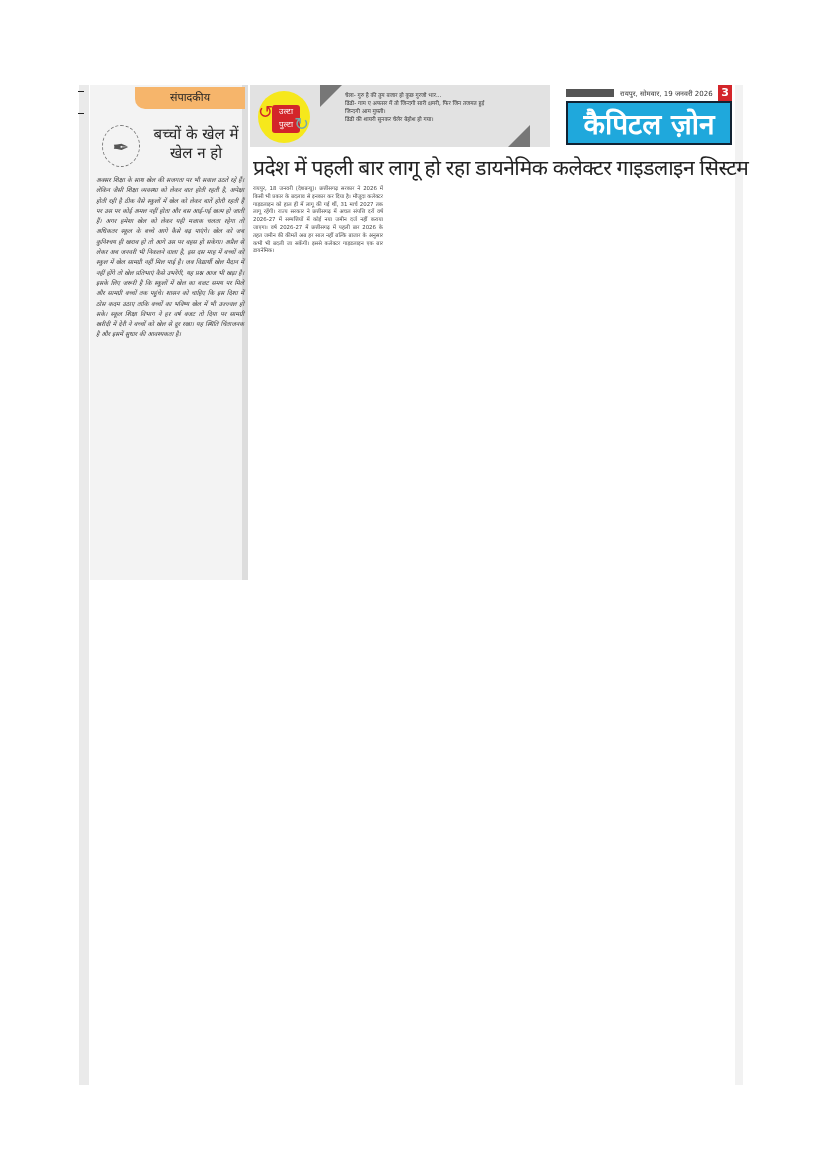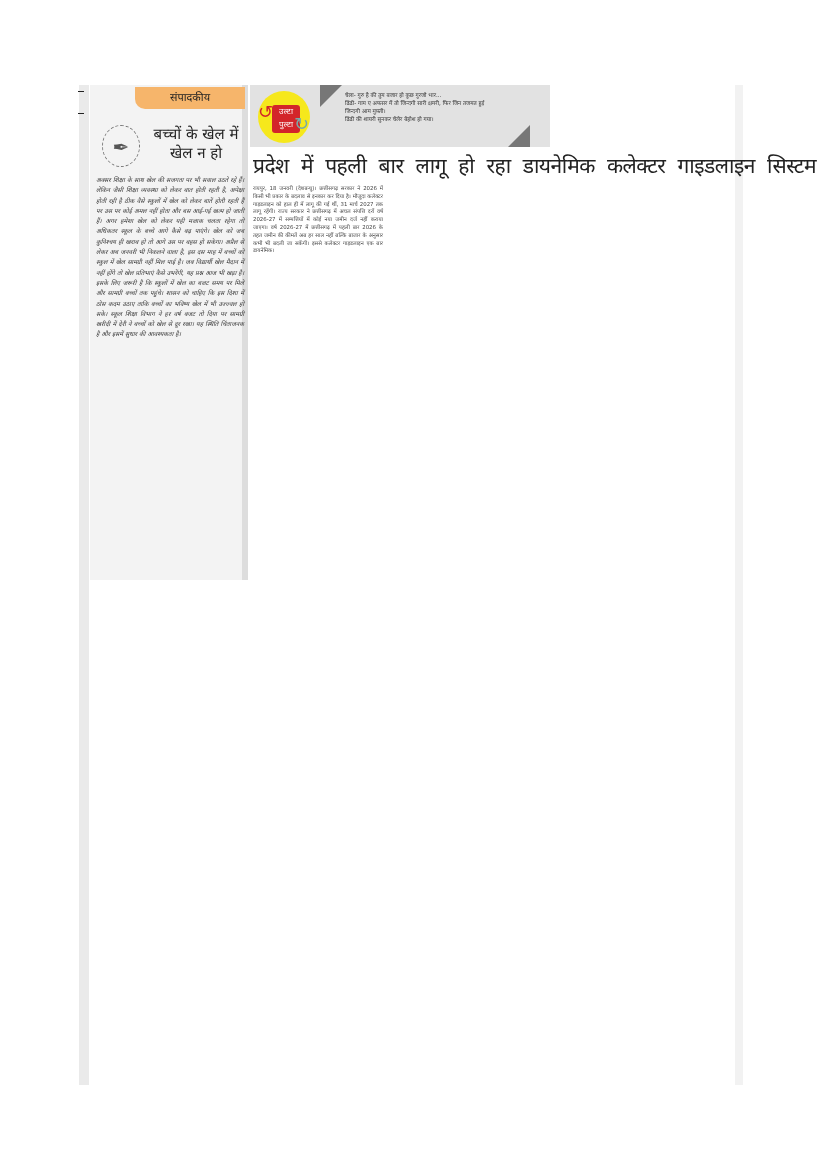--- a/index.html
+++ b/index.html
@@ -25,21 +25,21 @@
   .joke { position: absolute; left: 95px; top: 6px; width: 170px; font-size: 5.6px; line-height: 8px; color: #333; }
   .corner-tri { position: absolute; width: 0; height: 0; }
   .masthead { position: absolute; left: 476px; top: 0; width: 166px; height: 62px; }
   .mh-top { height: 16px; background: #fff; display: flex; align-items: center; font-size: 7px; color: #333; }
   .mh-logo { width: 48px; height: 8px; background: #555; margin-right: 6px; }
   .mh-date { flex: 1; }
   .mh-page { width: 14px; height: 16px; background: #d3252a; color: #fff; font-weight: bold; font-size: 11px; text-align: center; line-height: 16px; }
   .mh-title { height: 44px; background: #1fa8dc; color: #fff; font-size: 28px; line-height: 44px; text-align: center; font-weight: bold; border: 2px solid #123; }
 
   
-  .lead-headline { position: absolute; left: 163px; top: 68px; width: 479px; font-size: 21px; line-height: 30px; color: #222; white-space: nowrap; letter-spacing: -0.5px; font-family: Liberation Mono, monospace; }
+  .lead-headline { position: absolute; left: 163px; top: 68px; width: 479px; font-size: 21px; line-height: 30px; color: #222; white-space: nowrap; letter-spacing: -0.5px; font-family: Liberation Sans, sans-serif; }
   .cols { position: absolute; font-size: 5.4px; line-height: 7.8px; color: #444; text-align: justify; }
   .quote-circle { position: absolute; left: 298px; top: 100px; width: 66px; height: 80px; border-radius: 50%; background: #2aa6e0; color: #fff; text-align: center; font-size: 10px; line-height: 14px; padding-top: 6px; font-weight: bold; }
 
   .right-bar { position: absolute; left: 735px; top: 85px; width: 8px; height: 1000px; background: #f2f2f2; }
   .left-bar { position: absolute; left: 79px; top: 85px; width: 10px; height: 1000px; background: #eaeaea; }
   .crop-mark { position: absolute; width: 6px; height: 1px; background: #222; }
 </style>
 </head>
 <body>
 
@@ -71,20 +71,28 @@
     <div class="corner-tri" style="left:70px;top:0;border-top:22px solid #777;border-right:22px solid transparent;"></div>
     <div class="joke">
       <div>चेला- गुरु है की तुम बजार हो कुछ गुरजो भार...</div>
       <div>ढिंढी- गाम ए अफसर में तो जिन्दगी सारी क्षमरी, फिर जिन तजमत हुई</div>
       <div>जिन्दगी आम मुफ़्ती।</div>
       <div>ढिंढी की शायरी सुनकर चेलेर बेहोश हो गया।</div>
     </div>
     <div class="corner-tri" style="left:258px;top:40px;border-bottom:22px solid #777;border-left:22px solid transparent;"></div>
   </div>
 
+  <div class="masthead">
+    <div class="mh-top">
+      <div class="mh-logo"></div>
+      <div class="mh-date">रायपुर, सोमवार, 19 जनवरी 2026</div>
+      <div class="mh-page">3</div>
+    </div>
+    <div class="mh-title">कैपिटल ज़ोन</div>
+  </div>
 
   <div class="lead-headline">प्रदेश में पहली बार लागू हो रहा डायनेमिक कलेक्टर गाइडलाइन सिस्टम</div>
   <div class="cols" style="left:163px;top:100px;width:130px;">रायपुर, 18 जनवरी (देशबन्धु)। छत्तीसगढ़ सरकार ने 2026 में किसी भी प्रकार के बदलाव से इनकार कर दिया है। मौजूदा कलेक्टर गाइडलाइन को हाल ही में लागू की गई थीं, 31 मार्च 2027 तक लागू रहेंगी। राज्य सरकार ने छत्तीसगढ़ में अचल संपत्ति दरों वर्ष 2026-27 में सम्पत्तियों में कोई नया जमीन दर्ज नहीं कराया जाएगा। वर्ष 2026-27 में छत्तीसगढ़ में पहली बार 2026 के तहत जमीन की कीमतें अब हर साल नहीं बल्कि बाजार के अनुसार कभी भी बदली जा सकेंगी। इससे कलेक्टर गाइडलाइन एक बार डायनेमिक।</div>
   <div class="cols" style="left:368px;top:100px;width:0;"></div>
   <div class="cols" style="left:298px;top:100px;width:0;"></div>
 
   <div class="cols" style="left:225px;top:100px;width:0;"></div>
   <div class="cols" style="left:298px;top:100px;width:0;"></div>
   <div class="cols" style="left:228px;top:100px;width:0;"></div>
   <div class="cols" style="left:165px;top:100px;width:0;"></div>

